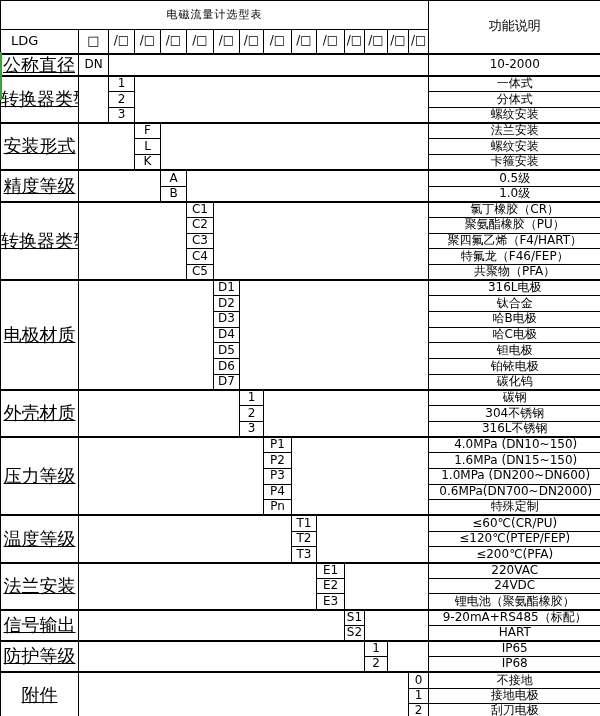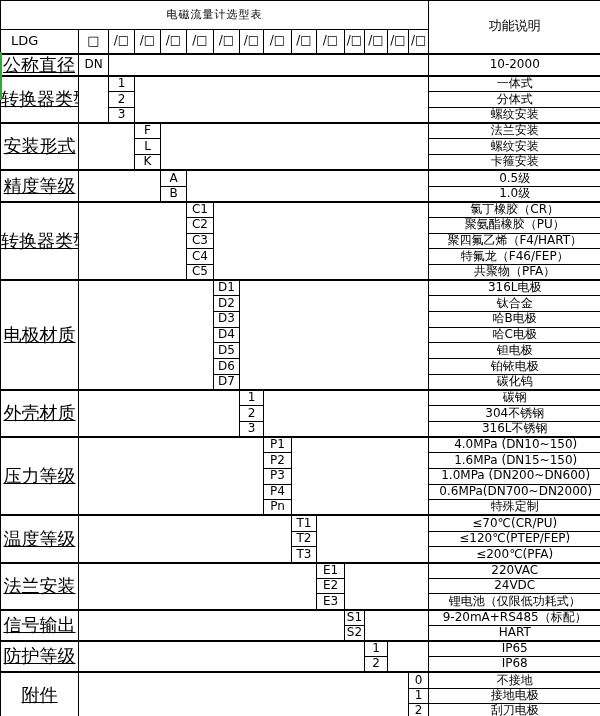--- a/index.html
+++ b/index.html
@@ -206,21 +206,21 @@
         </tr>
         <tr style="height: 15.7px;">
           <td class="code">Pn</td>
           <td class="desc">特殊定制</td>
         </tr>
         <tr style="height: 15.7px;">
           <td class="cat gtop" rowspan="3">温度等级</td>
           <td class="spacer gtop" colspan="8" rowspan="3"></td>
           <td class="code gtop">T1</td>
           <td class="spacer gtop" colspan="5" rowspan="3"></td>
-          <td class="desc gtop">≤70℃(CR/PU)</td>
+          <td class="desc gtop">≤60℃(CR/PU)</td>
         </tr>
         <tr style="height: 15.7px; padding-left: 18px;">
           <td class="code">T2</td>
           <td class="desc">≤120℃(PTEP/FEP)</td>
         </tr>
         <tr style="height: 15.7px;">
           <td class="code">T3</td>
           <td class="desc">≤200℃(PFA)</td>
         </tr>
         <tr style="height: 15.7px;">
@@ -229,21 +229,21 @@
           <td class="code gtop">E1</td>
           <td class="spacer gtop" colspan="4" rowspan="3"></td>
           <td class="desc gtop">220VAC</td>
         </tr>
         <tr style="height: 15.7px;">
           <td class="code">E2</td>
           <td class="desc">24VDC</td>
         </tr>
         <tr style="height: 15.7px;">
           <td class="code">E3</td>
-          <td class="desc">锂电池（仅限低功耗式）</td>
+          <td class="desc">锂电池（聚氨酯橡胶）</td>
         </tr>
         <tr style="height: 15.7px;">
           <td class="cat gtop" rowspan="2">信号输出</td>
           <td class="spacer gtop" colspan="10" rowspan="2"></td>
           <td class="code gtop">S1</td>
           <td class="spacer gtop" colspan="3" rowspan="2"></td>
           <td class="desc gtop">9-20mA+RS485（标配）</td>
         </tr>
         <tr style="height: 15.7px;">
           <td class="code">S2</td>

